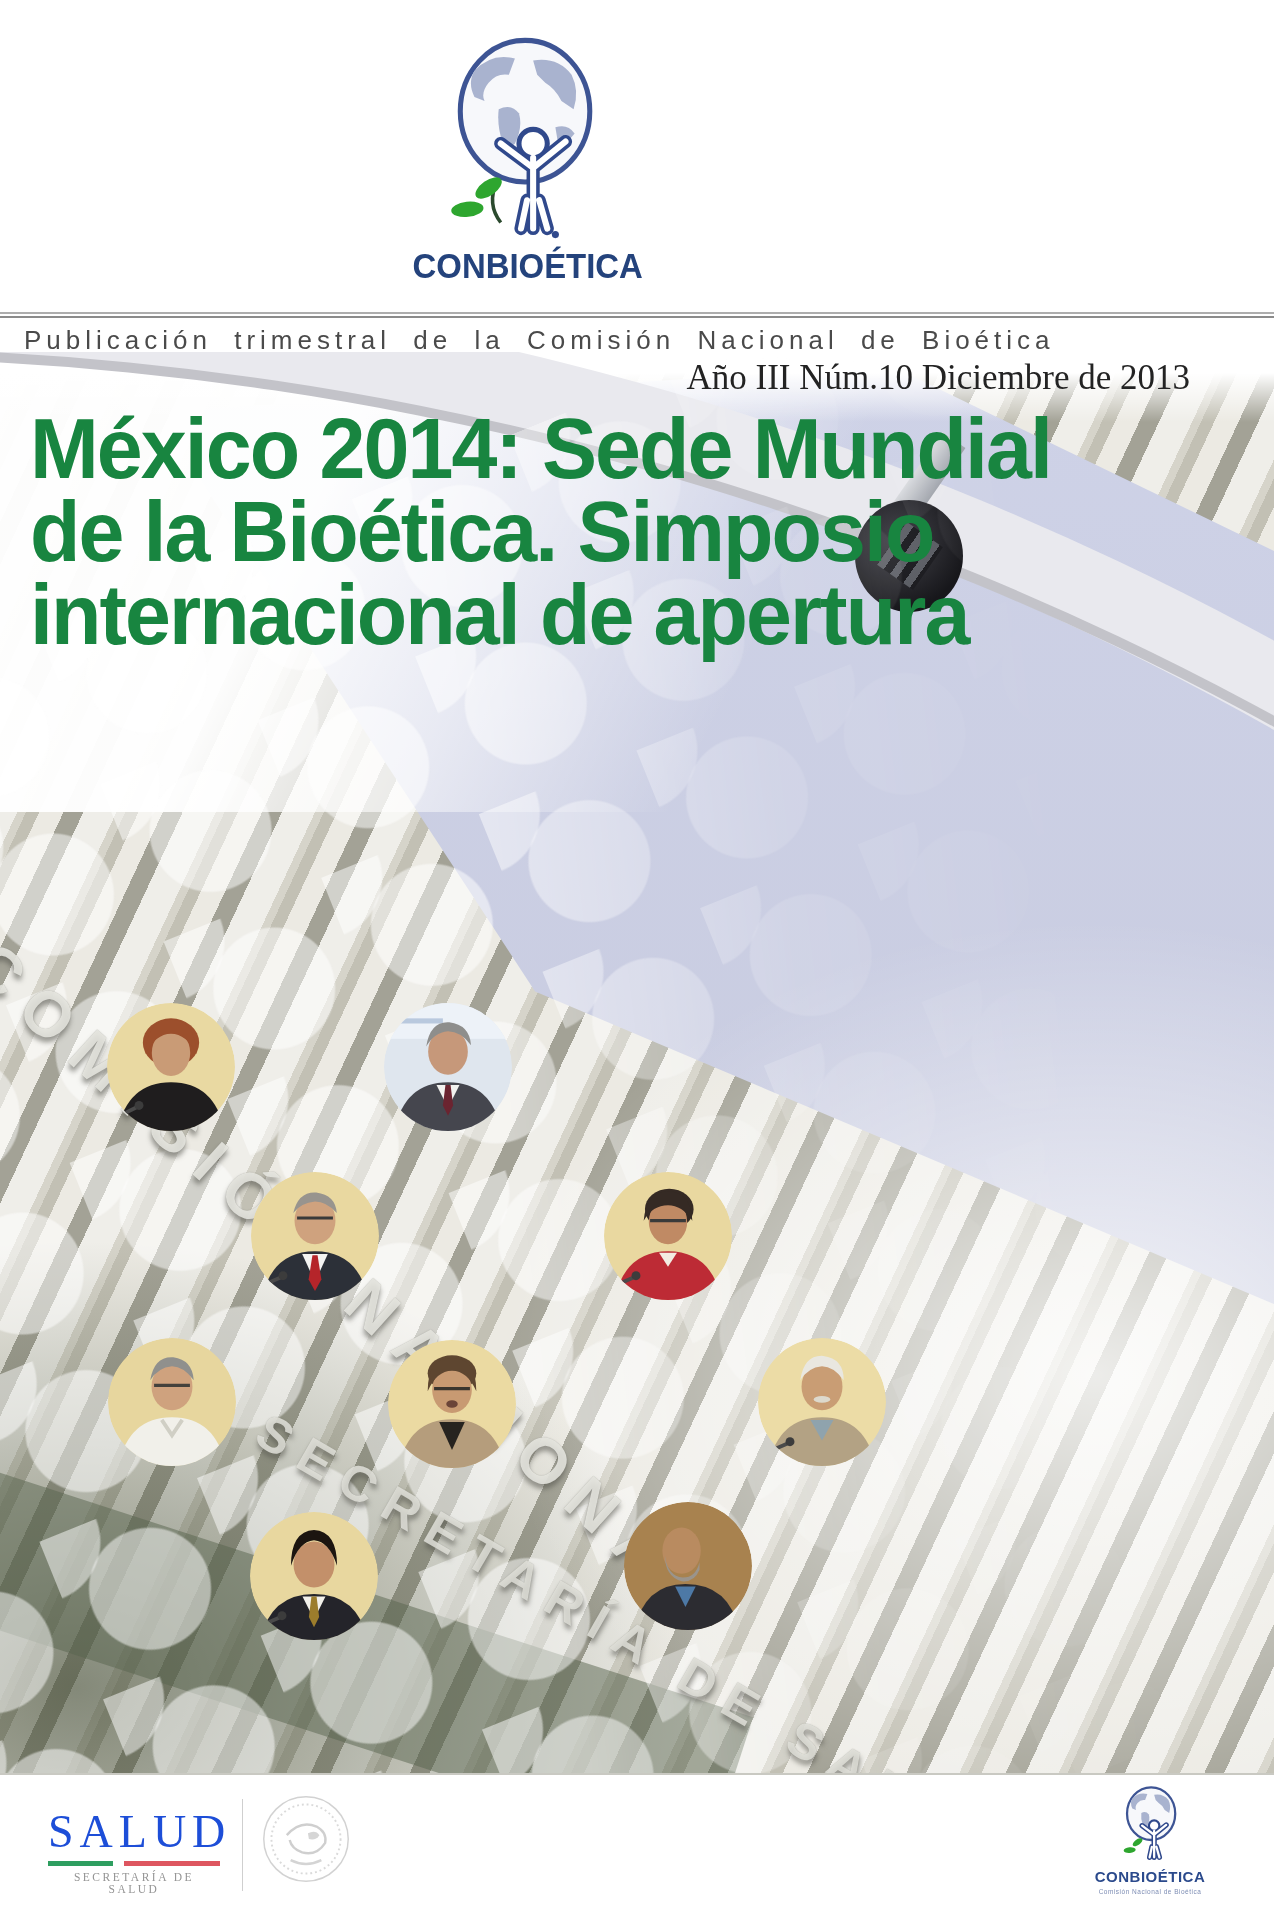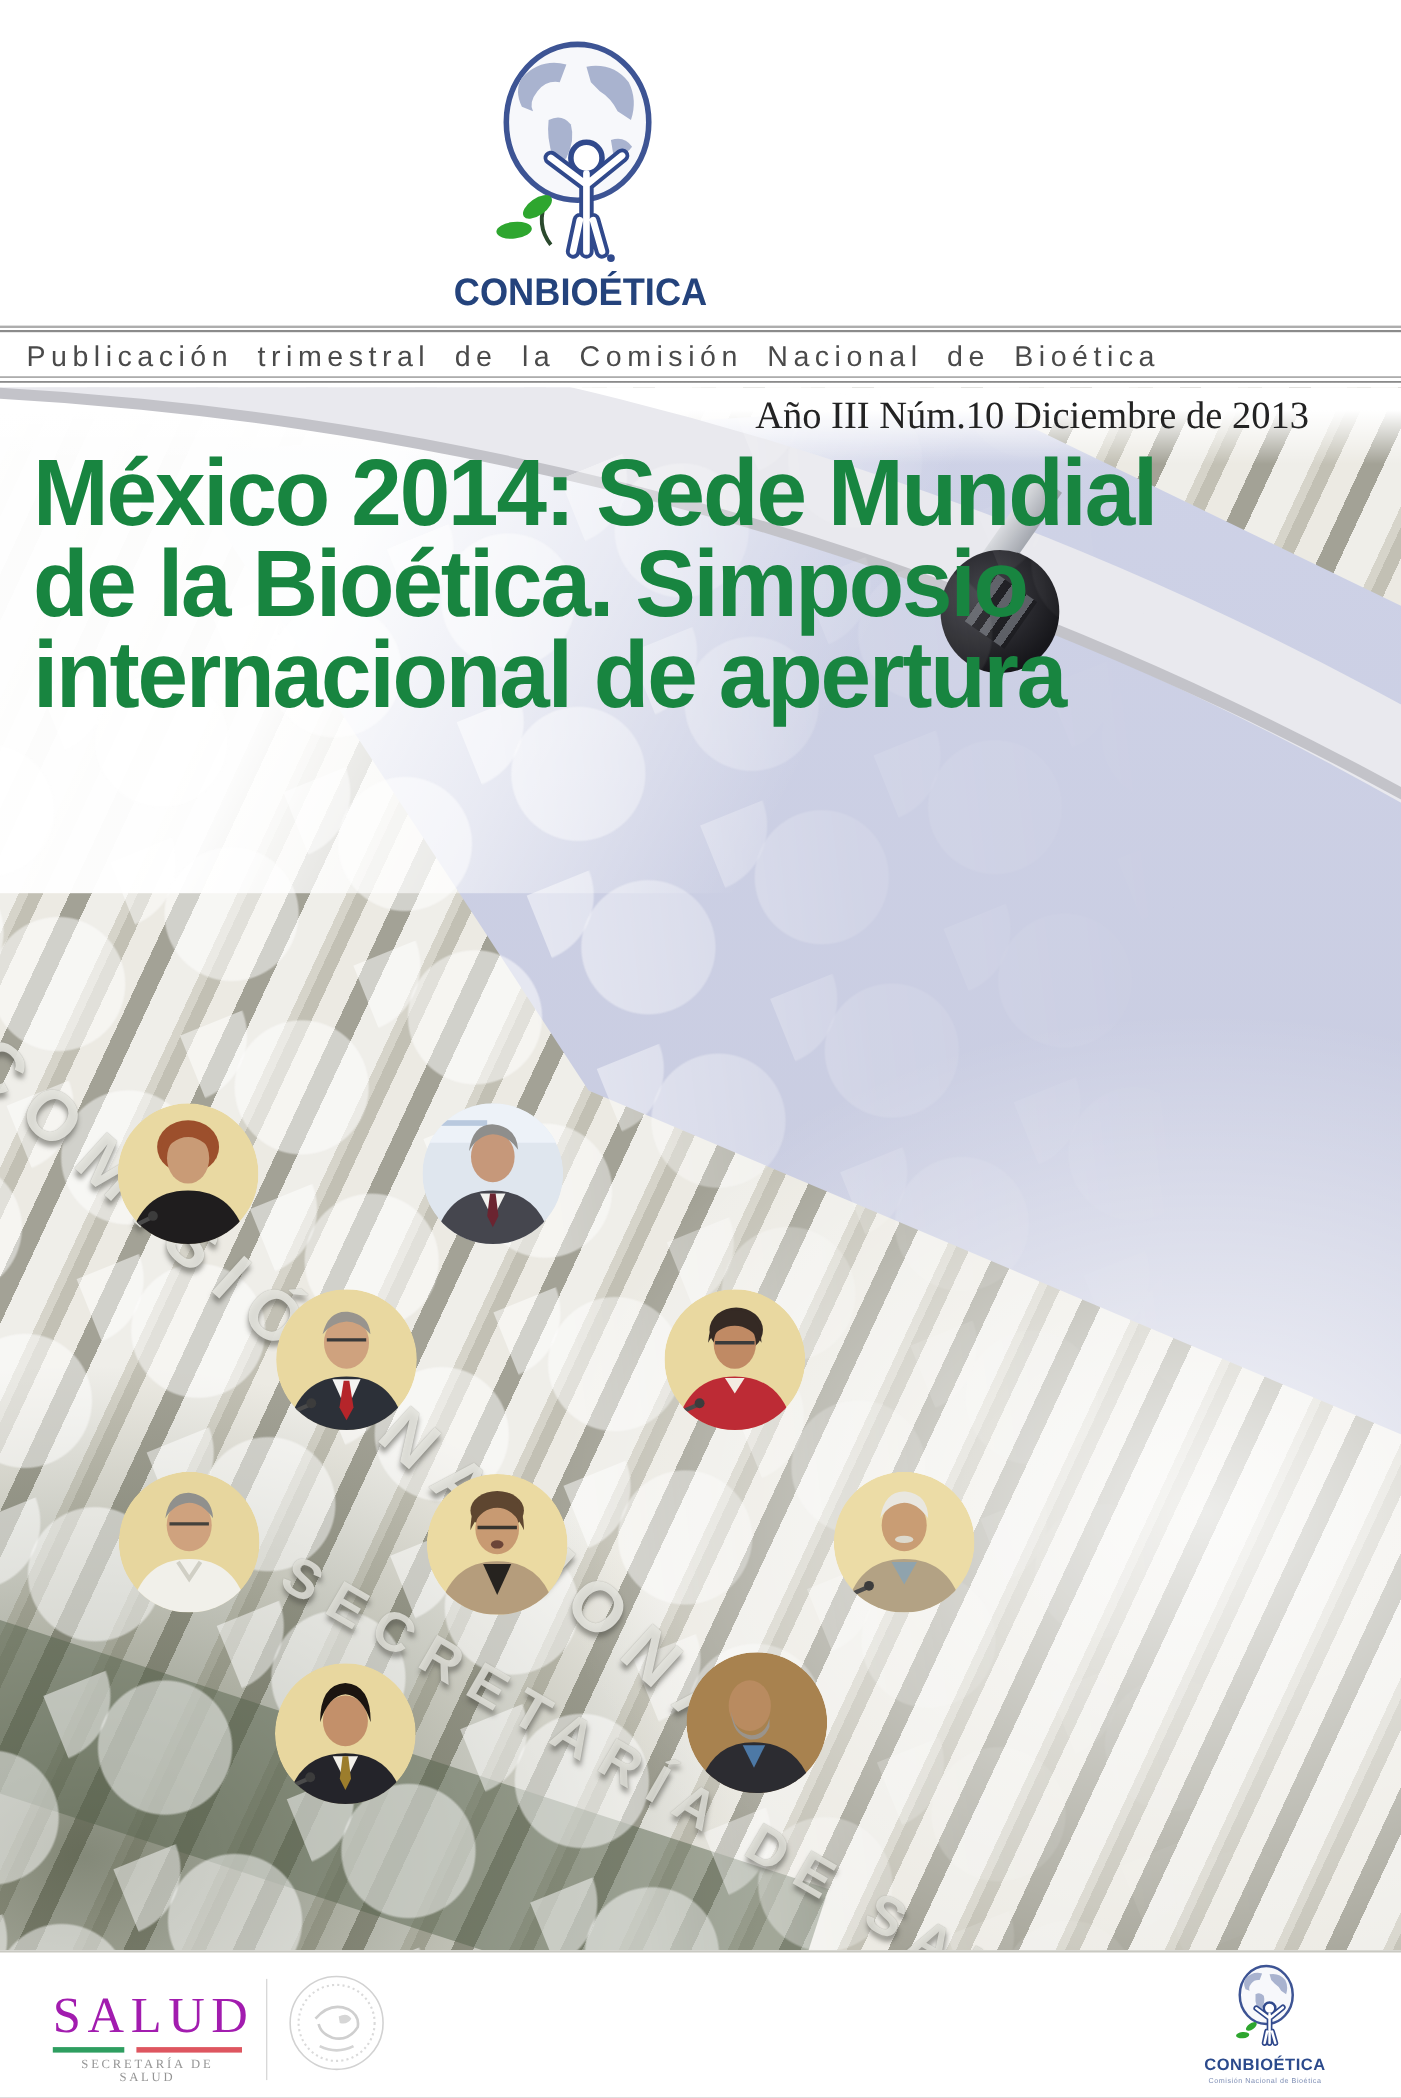--- a/index.html
+++ b/index.html
@@ -8,21 +8,21 @@
   .abs{position:absolute;}
 
   
   #gaceta-title{left:26px;top:78px;font-family:"Liberation Serif",serif;font-style:italic;
     font-size:138px;line-height:1;color:#2a5796;letter-spacing:2px;}
   #header-logo{left:436px;top:30px;width:172px;height:218px;}
   #header-logo-text{left:398px;top:246px;width:276px;text-align:center;font-size:35px;font-weight:800;
     color:#24437c;transform:scaleX(.94);transform-origin:left;}
 
   
-  #strap-band{left:0;top:296px;width:1274px;height:52px;background:#fff;}
+  #strap-band{left:0;top:312px;width:1274px;height:52px;background:#fff;}
   .band-rule{width:100%;height:6px;background:linear-gradient(to bottom,#adadad 0 2px,#fff 2px 4px,#8b8b8b 4px 6px);}
   #strapline{display:block;padding:7px 0 0 24px;font-size:26px;color:#4a4a4a;
     letter-spacing:5px;word-spacing:10px;white-space:nowrap;}
 
   
   #photo{left:0;top:352px;width:1274px;height:1421px;overflow:hidden;
     background:repeating-linear-gradient(115deg,#efeee9 0 30px,#d6d4ca 30px 38px,#c2c0b4 38px 50px,#eceae3 50px 72px,#a3a296 72px 90px);}
   #sky{left:0;top:0;width:1274px;height:1421px;
     background:linear-gradient(to bottom,#ced2e7,#c5c8dc);
     clip-path:polygon(16% 4%,70% 1%,100% 14%,100% 67%,42% 45%,15% 8%);}
@@ -69,21 +69,21 @@
   .bullet-text{display:inline-block;font-size:42px;line-height:57px;font-weight:700;color:#262626;
     letter-spacing:-.5px;transform:scaleX(.88);transform-origin:left top;white-space:normal;width:112%;}
 
   
   .portrait{width:128px;height:128px;border-radius:50%;overflow:hidden;}
   .portrait svg{display:block;width:100%;height:100%;}
 
   
   #footer{left:0;top:1773px;width:1274px;height:134px;background:#fff;border-top:2px solid #c9c9c2;box-sizing:border-box;}
   #salud-block{left:48px;top:34px;width:172px;text-align:center;font-family:"Liberation Serif",serif;}
-  #salud-title{font-size:46px;letter-spacing:6px;color:#a21caf;line-height:1;}
+  #salud-title{font-size:46px;letter-spacing:6px;color:#1d4ed8;line-height:1;}
   #salud-rule{margin-top:6px;height:5px;display:flex;}
   #salud-rule .g{width:38%;background:#2e9e60;}
   #salud-rule .gap{width:6%;}
   #salud-rule .r{width:56%;background:#de5660;}
   #salud-sub{margin-top:5px;font-size:11.5px;letter-spacing:2.5px;color:#949494;}
   #footer-divider{left:242px;top:24px;width:1px;height:92px;background:#cfcfcf;}
   #gov-seal{left:258px;top:16px;width:96px;height:96px;}
   #footer-conbio{left:1076px;top:8px;width:148px;text-align:center;}
   #footer-conbio svg{width:64px;height:82px;}
   #footer-conbio-text{font-size:15px;font-weight:800;color:#2b4a8c;letter-spacing:.5px;line-height:1.1;}

